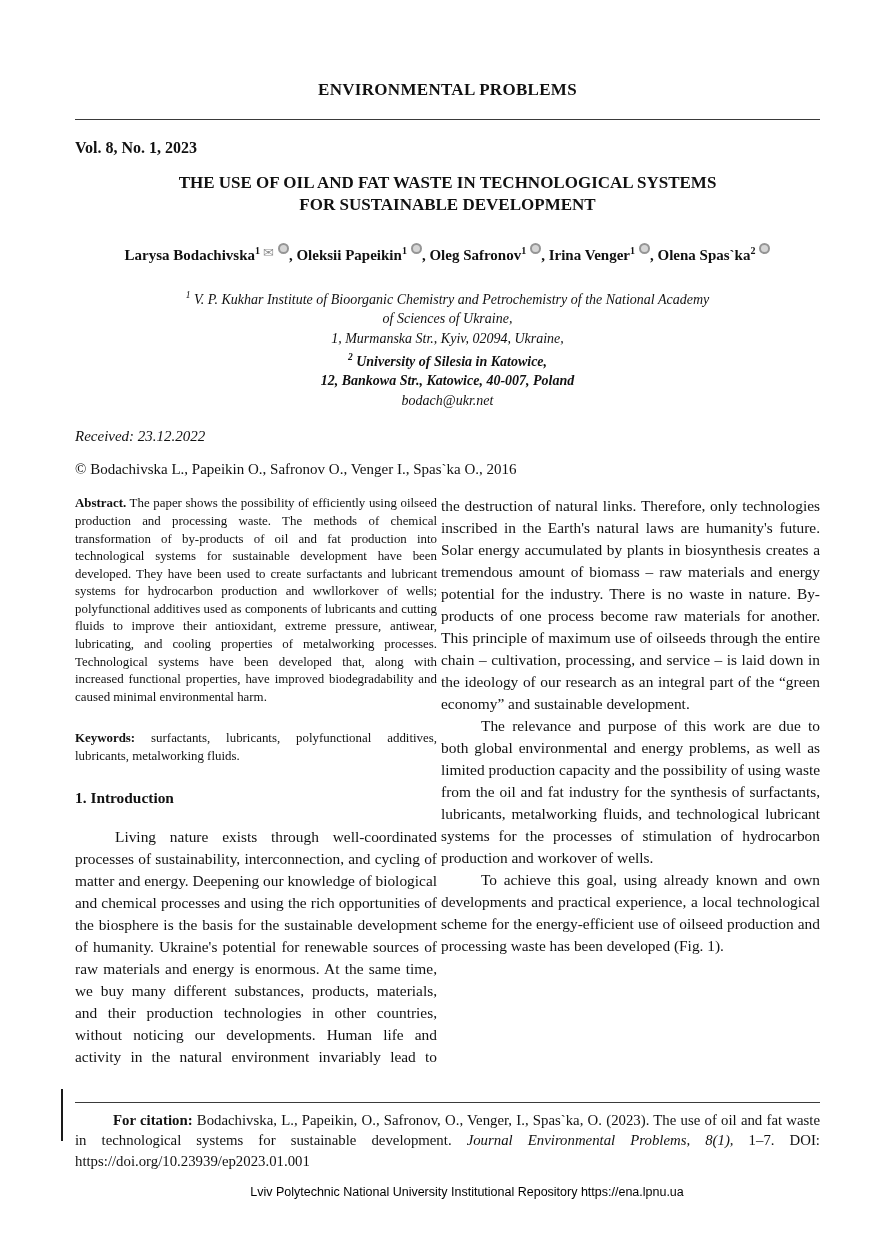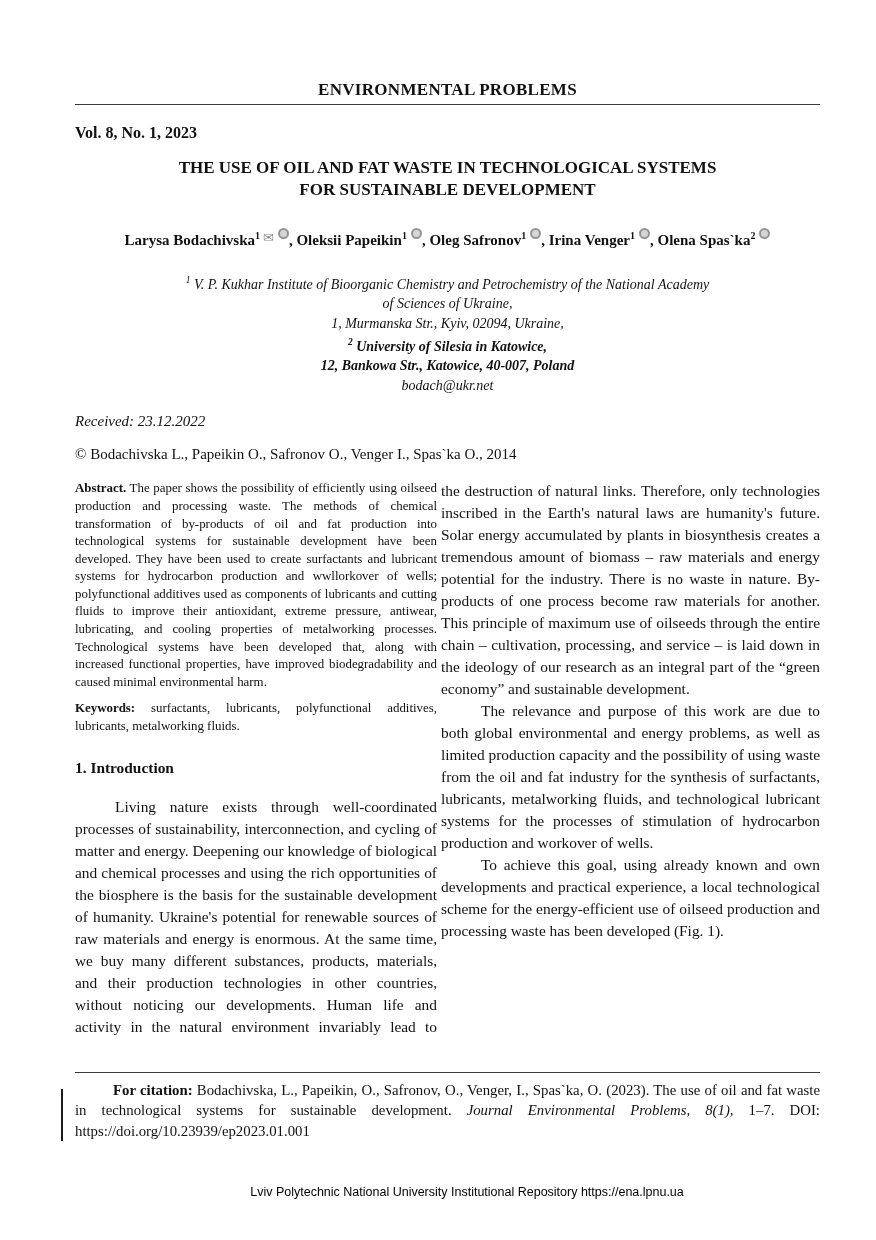--- a/index.html
+++ b/index.html
@@ -15,21 +15,21 @@
     width: 745px;
     margin: 0 auto 0 75px;
     padding-top: 80px;
   }
   .journal-header {
     text-align: center;
     font-weight: bold;
     font-size: 17px;
     line-height: 19px;
     letter-spacing: 0.3px;
-    padding-bottom: 5px;
+    padding-bottom: 20px;
     border-bottom: 1.6px solid #3a3a3a;
   }
   .issue-line {
     margin-top: 18px;
     font-weight: bold;
     font-size: 16px;
     line-height: 20px;
   }
   .article-title {
     margin-top: 14px;
@@ -81,21 +81,21 @@
     gap: 4px;
   }
   .col-left { width: 362px; }
   .col-right { flex: 1; }
 
   .abs-text {
     font-size: 12.9px;
     line-height: 17.6px;
     text-align: justify;
   }
-  .keywords { margin-top: 9px; }
+  .keywords { margin-top: 24px; }
   .section-heading {
     margin-top: 22px;
     font-weight: bold;
     font-size: 15.4px;
     line-height: 20px;
   }
   .body-text {
     font-size: 15.4px;
     line-height: 22px;
     text-align: justify;
@@ -157,21 +157,21 @@
     <div>of Sciences of Ukraine,</div>
     <div>1, Murmanska Str., Kyiv, 02094, Ukraine,</div>
     <div class="bold"><sup>2</sup><span> University of Silesia in Katowice,</span></div>
     <div class="bold">12, Bankowa Str., Katowice, 40-007, Poland</div>
     <div>bodach@ukr.net</div>
   </div>
 
 
   <div class="received-line">Received: 23.12.2022</div>
 
-  <div class="copyright-line">© Bodachivska L., Papeikin O., Safronov O., Venger I., Spas`ka O., 2014</div>
+  <div class="copyright-line">© Bodachivska L., Papeikin O., Safronov O., Venger I., Spas`ka O., 2016</div>
 
   <div class="columns">
     <div class="col-left">
       <div class="abs-text">
         <b>Abstract.</b><span> The paper shows the possibility of efficiently using oilseed production and processing waste. The methods of chemical transformation of by-products of oil and fat production into technological systems for sustainable development have been developed. They have been used to create surfactants and lubricant systems for hydrocarbon production and wwllorkover of wells; polyfunctional additives used as components of lubricants and cutting fluids to improve their antioxidant, extreme pressure, antiwear, lubricating, and cooling properties of metalworking processes. Technological systems have been developed that, along with increased functional properties, have improved biodegradability and caused minimal environmental harm.</span>
       </div>
       <div class="abs-text keywords">
         <b>Keywords:</b><span> surfactants, lubricants, polyfunctional additives, lubricants, metalworking fluids.</span>
       </div>
       <div class="section-heading">1. Introduction</div>

